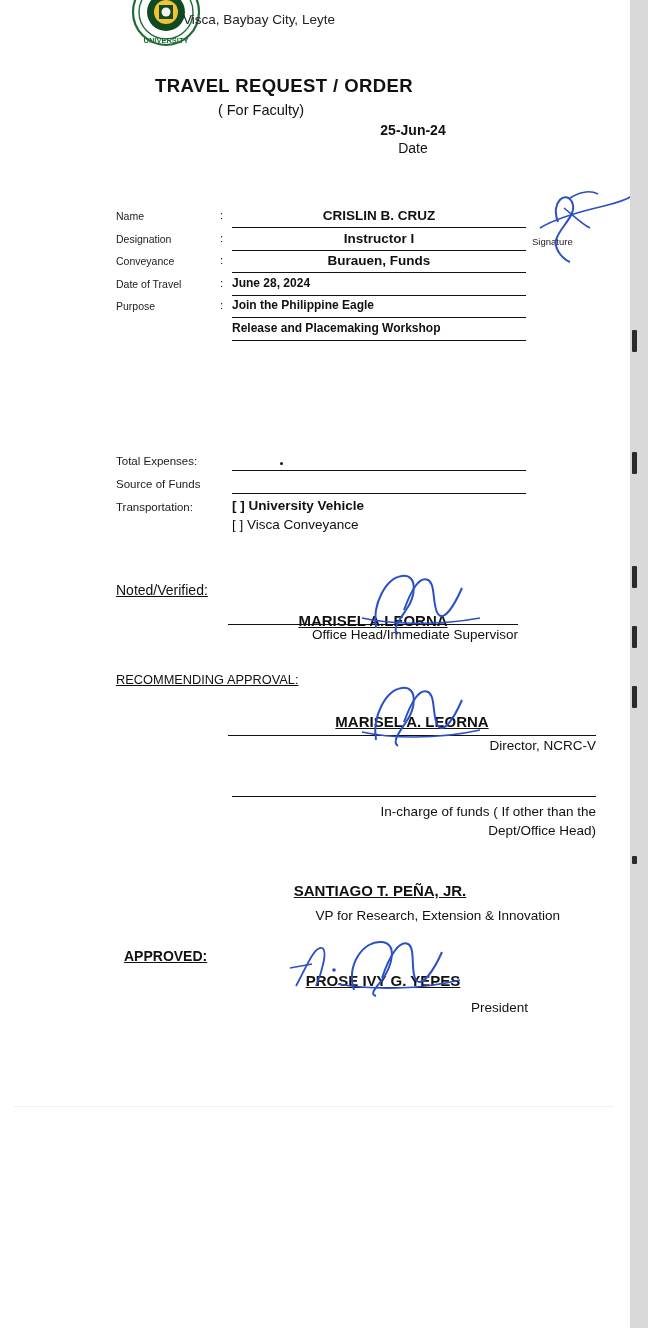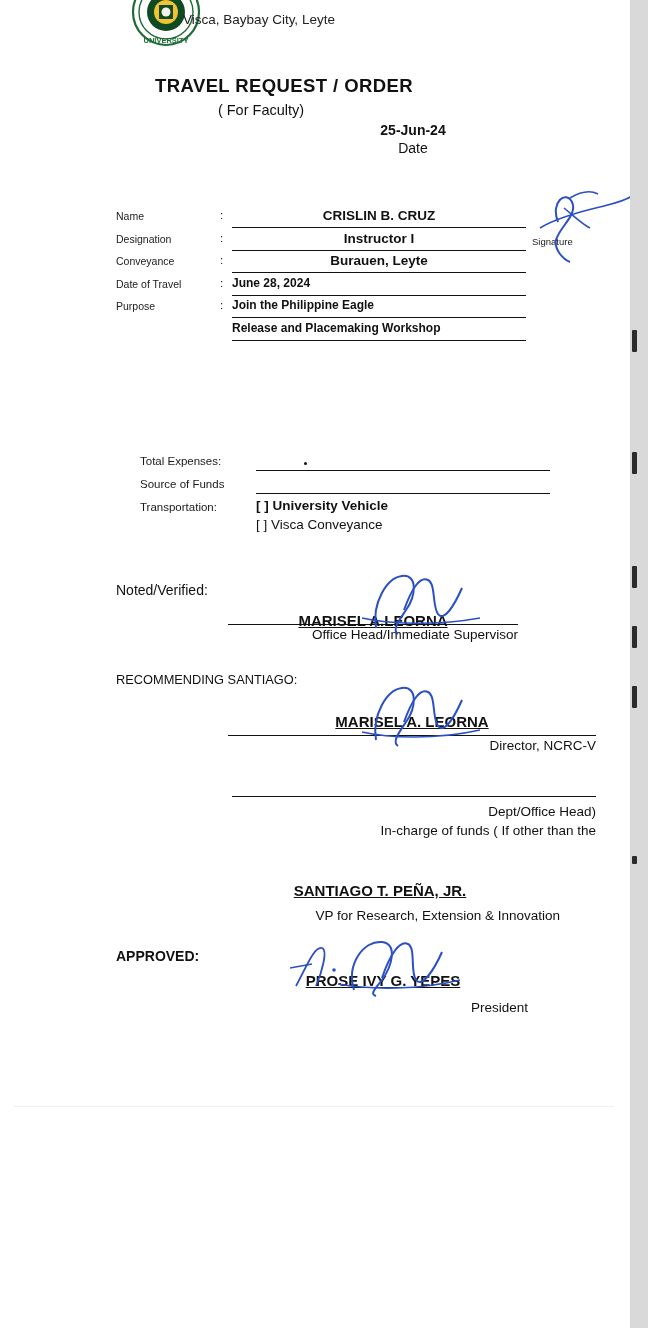--- a/index.html
+++ b/index.html
@@ -139,21 +139,20 @@
     left: 532px; top: 236px;
     font-size: 9.5px;
     color: #1a1a1a;
   }
 
   
   .expenses {
     position: absolute;
     left: 116px; top: 452px;
     width: 410px;
-    margin-left: 24px;
   }
   .erow { position: relative; height: 23px; }
   .elabel {
     position: absolute; left: 0; top: 3px;
     font-size: 11.5px; color: #1a1a1a;
   }
   .eline {
     position: absolute;
     left: 116px; top: 0;
     width: 294px; height: 19px;
@@ -174,20 +173,21 @@
     position: absolute;
     left: 116px; top: 19px;
     font-size: 13.5px; color: #111;
   }
 
   
   .sect-label {
     position: absolute;
     font-size: 14px;
     color: #111;
+    text-decoration: underline;
   }
   .sect-label.bold { font-weight: bold; }
   .sect-label.small { font-size: 12.8px; }
 
   .signline {
     position: absolute;
     border-bottom: 1.6px solid #111;
   }
   .signame {
     position: absolute;
@@ -253,21 +253,21 @@
 
     <div class="frow">
       <span class="flabel">Designation</span>
       <span class="fcolon">:</span>
       <span class="fval center">Instructor I</span>
     </div>
 
     <div class="frow">
       <span class="flabel">Conveyance</span>
       <span class="fcolon">:</span>
-      <span class="fval center">Burauen, Leyte</span>
+      <span class="fval center">Burauen, Funds</span>
     </div>
 
     <div class="frow">
       <span class="flabel">Date of Travel</span>
       <span class="fcolon">:</span>
       <span class="fval left plain">June 28, 2024</span>
     </div>
 
     <div class="frow">
       <span class="flabel">Purpose</span>
@@ -311,41 +311,41 @@
   <div class="signline" style="left:228px; top:624px; width:290px;"></div>
   <div class="signame" style="left:228px; top:612px; width:290px;">MARISEL A.LEORNA</div>
   <div class="sigrole" style="left:228px; top:627px; width:290px;">Office Head/Immediate Supervisor</div>
 
   <svg class="scribble" style="left:358px; top:566px;" width="130" height="70">
     <path d="M18,62 C14,38 28,12 44,10 C60,8 58,30 48,44 C40,56 34,64 40,68" fill="none" stroke="#2b4fc4" stroke-width="2"></path>
     <path d="M46,44 C54,22 62,10 70,14 C78,18 74,40 80,48 C86,56 96,40 104,22" fill="none" stroke="#2b4fc4" stroke-width="2"></path>
     <path d="M4,52 C30,58 78,60 122,52" fill="none" stroke="#2b4fc4" stroke-width="1.6"></path>
   </svg>
 
-  <div class="sect-label small" style="left:116px; top:672px;">RECOMMENDING SANTIAGO:</div>
+  <div class="sect-label small" style="left:116px; top:672px;">RECOMMENDING APPROVAL:</div>
   <div class="signline" style="left:228px; top:735px; width:368px;"></div>
   <div class="signame" style="left:228px; top:713px; width:368px;">MARISEL A. LEORNA</div>
   <div class="sigrole" style="left:228px; top:738px; width:368px;">Director, NCRC-V</div>
 
   <svg class="scribble" style="left:358px; top:676px;" width="130" height="72">
     <path d="M18,64 C14,40 28,14 44,12 C60,10 58,32 48,46 C40,58 34,66 40,70" fill="none" stroke="#2b4fc4" stroke-width="2"></path>
     <path d="M46,46 C54,24 62,12 70,16 C78,20 74,42 80,50 C86,58 96,42 104,24" fill="none" stroke="#2b4fc4" stroke-width="2"></path>
     <path d="M4,56 C30,62 78,64 122,54" fill="none" stroke="#2b4fc4" stroke-width="1.6"></path>
   </svg>
 
   <div class="signline" style="left:232px; top:796px; width:364px;"></div>
   <div class="sigrole two" style="left:232px; top:802px; width:364px;">
+    <div>In-charge of  funds ( If other than the</div>
     <div>Dept/Office Head)</div>
-    <div>In-charge of  funds ( If other than the</div>
   </div>
 
   <div class="signame" style="left:200px; top:882px; width:360px;">SANTIAGO T. PEÑA, JR.</div>
   <div class="sigrole" style="left:200px; top:908px; width:360px;">VP for Research, Extension &amp; Innovation</div>
 
-  <div class="sect-label bold" style="left:116px; top:948px;">APPROVED:</div>
+  <div class="sect-label bold" style="left:124px; top:948px;">APPROVED:</div>
   <div class="signame" style="left:238px; top:972px; width:290px;">PROSE IVY G. YEPES</div>
   <div class="sigrole" style="left:238px; top:1000px; width:290px;">President</div>
 
   <svg class="scribble" style="left:290px; top:930px;" width="190" height="70">
     <path d="M6,56 C16,38 24,16 32,18 C38,20 32,42 26,56" fill="none" stroke="#2b4fc4" stroke-width="1.8"></path>
     <path d="M0,38 L22,34" fill="none" stroke="#2b4fc4" stroke-width="1.5"></path>
     <circle cx="44" cy="40" r="1.8" fill="#2b4fc4"></circle>
     <path d="M64,60 C56,34 74,10 92,12 C108,14 102,36 92,50 C84,60 80,64 86,66" fill="none" stroke="#2b4fc4" stroke-width="2"></path>
     <path d="M92,48 C100,24 110,10 118,14 C126,18 120,42 126,50 C132,58 144,40 152,22" fill="none" stroke="#2b4fc4" stroke-width="2"></path>
     <path d="M48,54 C80,60 130,60 170,50" fill="none" stroke="#2b4fc4" stroke-width="1.6"></path>

